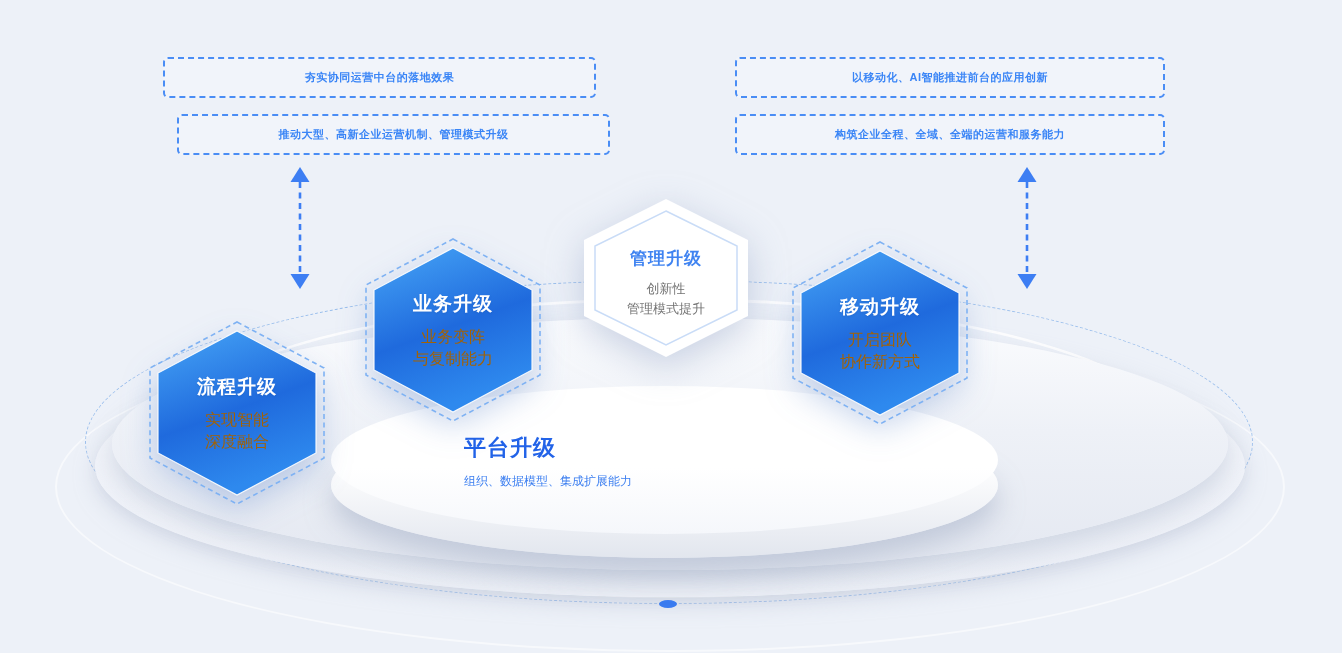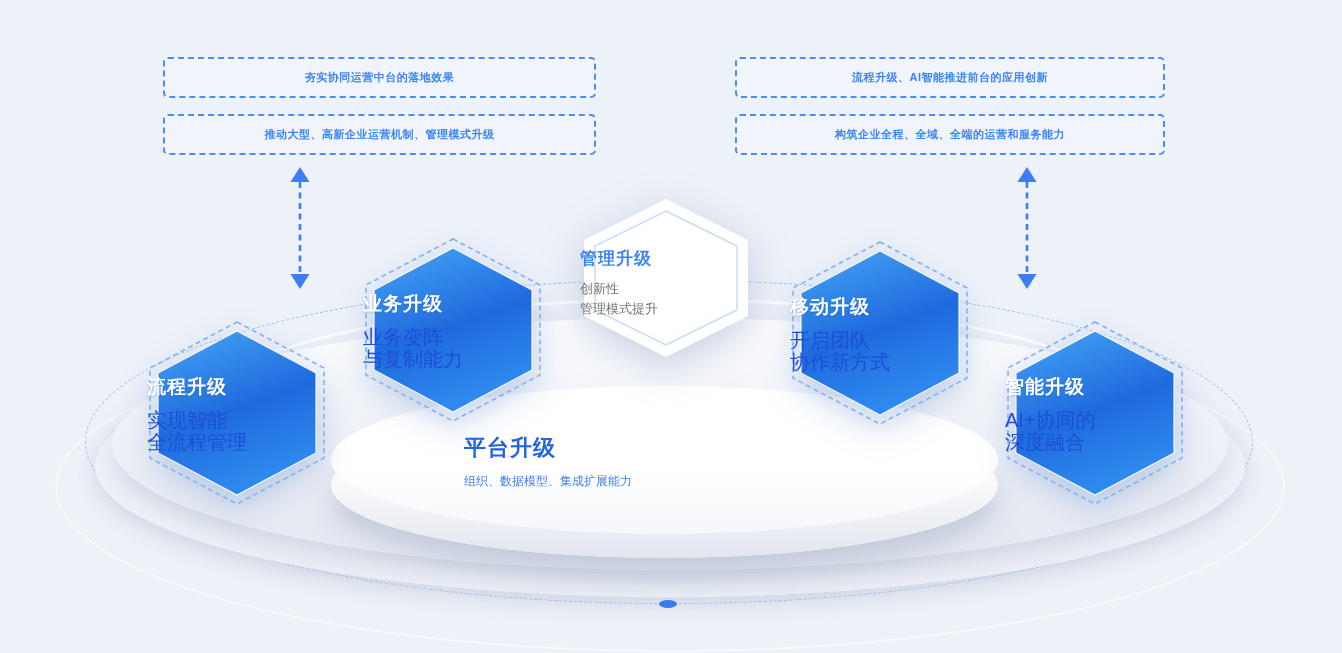--- a/index.html
+++ b/index.html
@@ -52,44 +52,44 @@
   .platform-title{ font-size:22px; font-weight:bold; color:#2263E8; letter-spacing:1px; }
   .platform-subtitle{ margin-top:10px; font-size:12px; color:#3B7EF0; }
 
   
   .hex{ position:absolute; }
   .hex svg{ position:absolute; left:0; top:0; overflow:visible; }
   .hex-blue svg{ filter:drop-shadow(0 12px 16px rgba(46,96,183,.28)); }
   .hex-white svg{ filter:drop-shadow(0 10px 18px rgba(150,165,200,.5)); }
   .hex-text{
     position:absolute; inset:0; display:flex; flex-direction:column;
-    align-items:flex-start; justify-content:center; text-align:center; pointer-events:none;
+    align-items:center; justify-content:center; text-align:center; pointer-events:none;
   }
   .hex-blue .hex-title{ font-size:19px; font-weight:bold; color:#FFFFFF; letter-spacing:1px; margin-bottom:9px;
     text-shadow:0 1px 2px rgba(20,70,160,.25); }
-  .hex-blue .hex-line{ display:block; font-size:20px; color:#1d4ed8; line-height:22px; }
+  .hex-blue .hex-line{ display:block; font-size:16px; color:#a16207; line-height:22px; }
   .hex-white .hex-text{ transform:translateY(5px); }
   .hex-white .hex-title{ font-size:17px; font-weight:600; color:#3F83F1; letter-spacing:1px; margin-bottom:9px; }
   .hex-white .hex-line{ display:block; font-size:13px; color:#737373; line-height:20px; }
 
   .hex-process      { left:147px; top:320px; width:180px; height:186px; }
   .hex-business     { left:363px; top:237px; width:180px; height:186px; }
   .hex-mobile       { left:790px; top:240px; width:180px; height:186px; }
   .hex-intelligence { left:1005px; top:320px; width:180px; height:186px; }
   .hex-management   { left:580px; top:198px; width:172px; height:160px; }
 
   
   .callout{
     position:absolute; height:41px; border:2px dashed #4A8DF5; border-radius:5px;
     display:flex; align-items:center; justify-content:center;
     font-size:11px; font-weight:bold; color:#3A85F6; letter-spacing:.5px;
     background:rgba(255,255,255,.25);
   }
   .callout-l1{ left:163px; top:57px;  width:433px; }
-  .callout-l2{ left:163px; top:114px; width:433px; }
+  .callout-l2{ left:177px; top:114px; width:433px; }
   .callout-r1{ left:735px; top:57px;  width:430px; }
   .callout-r2{ left:735px; top:114px; width:430px; }
 
   
   .double-arrow{ position:absolute; width:26px; height:124px; }
   .arrow-left { left:287px;  top:166px; }
   .arrow-right{ left:1014px; top:166px; }
 </style>
 </head>
 <body>
@@ -136,21 +136,21 @@
   </div>
 
   <div class="hex hex-blue hex-process">
     <svg width="180" height="186" viewBox="0 0 180 186">
       <polygon points="90,2 177,48 177,138 90,184 3,138 3,48" fill="none" stroke="#7FB2F3" stroke-width="1.6" stroke-dasharray="5 3.5"></polygon>
       <polygon points="90,11 169,53 169,133 90,175 11,133 11,53" fill="url(#hexGrad)" stroke="rgba(255,255,255,.9)" stroke-width="1.2"></polygon>
     </svg>
     <div class="hex-text">
       <div class="hex-title">流程升级</div>
       <span class="hex-line">实现智能</span>
-      <span class="hex-line">全流程管理</span>
+      <span class="hex-line">深度融合</span>
     </div>
   </div>
 
   <div class="hex hex-blue hex-business">
     <svg width="180" height="186" viewBox="0 0 180 186">
       <polygon points="90,2 177,48 177,138 90,184 3,138 3,48" fill="none" stroke="#7FB2F3" stroke-width="1.6" stroke-dasharray="5 3.5"></polygon>
       <polygon points="90,11 169,53 169,133 90,175 11,133 11,53" fill="url(#hexGrad)" stroke="rgba(255,255,255,.9)" stroke-width="1.2"></polygon>
     </svg>
     <div class="hex-text">
       <div class="hex-title">业务升级</div>
@@ -164,40 +164,29 @@
       <polygon points="90,2 177,48 177,138 90,184 3,138 3,48" fill="none" stroke="#7FB2F3" stroke-width="1.6" stroke-dasharray="5 3.5"></polygon>
       <polygon points="90,11 169,53 169,133 90,175 11,133 11,53" fill="url(#hexGrad)" stroke="rgba(255,255,255,.9)" stroke-width="1.2"></polygon>
     </svg>
     <div class="hex-text">
       <div class="hex-title">移动升级</div>
       <span class="hex-line">开启团队</span>
       <span class="hex-line">协作新方式</span>
     </div>
   </div>
 
-  <div class="hex hex-blue hex-intelligence">
-    <svg width="180" height="186" viewBox="0 0 180 186">
-      <polygon points="90,2 177,48 177,138 90,184 3,138 3,48" fill="none" stroke="#7FB2F3" stroke-width="1.6" stroke-dasharray="5 3.5"></polygon>
-      <polygon points="90,11 169,53 169,133 90,175 11,133 11,53" fill="url(#hexGrad)" stroke="rgba(255,255,255,.9)" stroke-width="1.2"></polygon>
-    </svg>
-    <div class="hex-text">
-      <div class="hex-title">智能升级</div>
-      <span class="hex-line">AI+协同的</span>
-      <span class="hex-line">深度融合</span>
-    </div>
-  </div>
 
   <div class="callout callout-l1">
     <span>夯实协同运营中台的落地效果</span>
   </div>
   <div class="callout callout-l2">
     <span>推动大型、高新企业运营机制、管理模式升级</span>
   </div>
   <div class="callout callout-r1">
-    <span>流程升级、AI智能推进前台的应用创新</span>
+    <span>以移动化、AI智能推进前台的应用创新</span>
   </div>
   <div class="callout callout-r2">
     <span>构筑企业全程、全域、全端的运营和服务能力</span>
   </div>
 
   <svg class="double-arrow arrow-left" viewBox="0 0 26 124">
     <line x1="13" y1="16" x2="13" y2="108" stroke="#3D7EF3" stroke-width="2.6" stroke-dasharray="6 4.5"></line>
     <polygon points="13,1 3.5,16 22.5,16" fill="#3D7EF3"></polygon>
     <polygon points="13,123 3.5,108 22.5,108" fill="#3D7EF3"></polygon>
   </svg>

